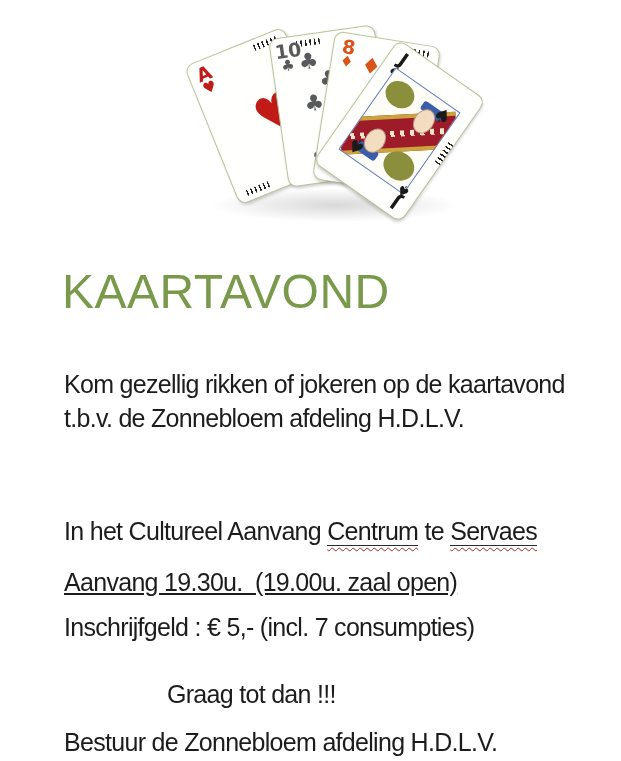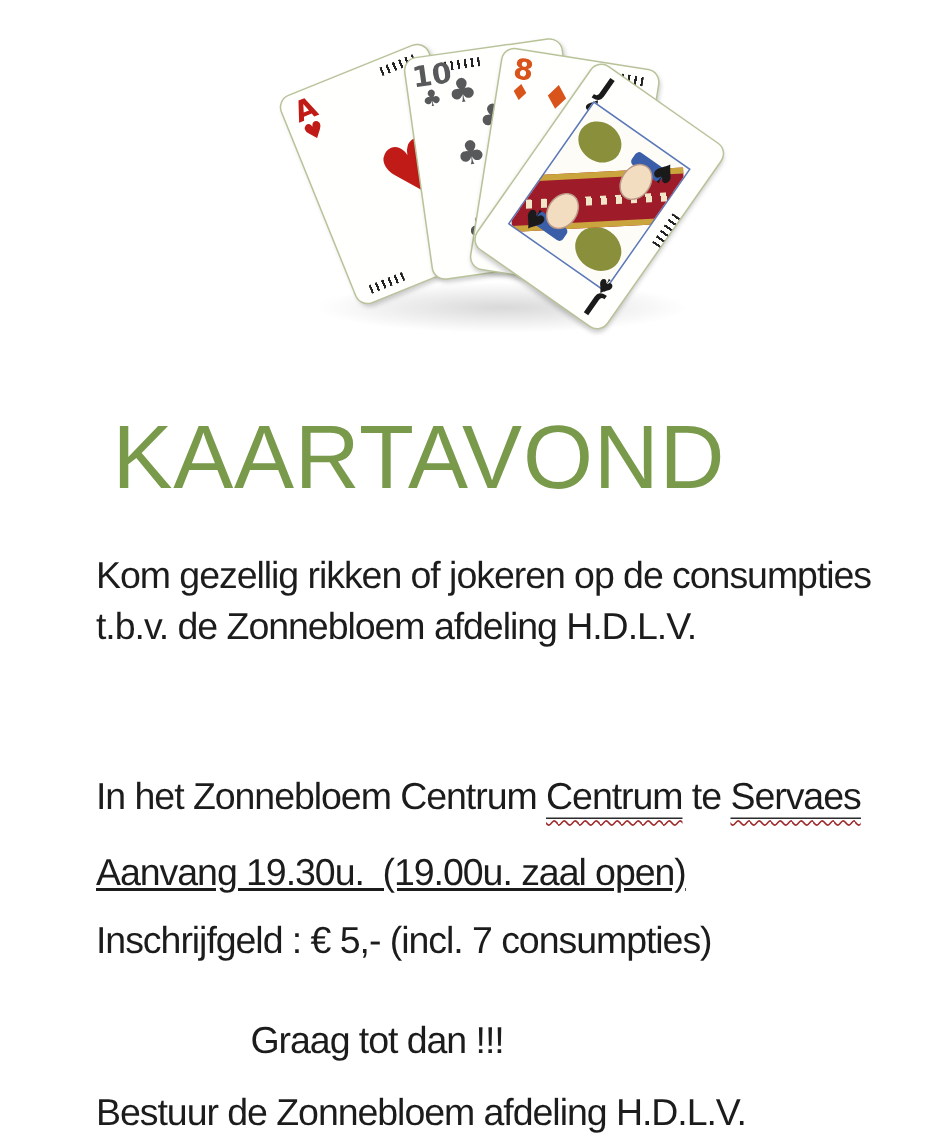--- a/index.html
+++ b/index.html
@@ -58,22 +58,22 @@
     background:#f3ddc0;top:14%;right:18%;border:1px solid #b98;}
   .j-face2{position:absolute;width:18px;height:24px;border-radius:50%;
     background:#f3ddc0;bottom:14%;left:18%;border:1px solid #b98;}
   .j-hat1{position:absolute;width:24px;height:10px;background:#3b5ea9;top:9%;right:14%;border-radius:3px;}
   .j-hat2{position:absolute;width:24px;height:10px;background:#3b5ea9;bottom:9%;left:14%;border-radius:3px;}
   .j-spade-a{position:absolute;top:2px;right:3px;font-size:20px;line-height:1;font-family:"DejaVu Sans",sans-serif;}
   .j-spade-b{position:absolute;bottom:2px;left:3px;font-size:20px;line-height:1;transform:rotate(180deg);font-family:"DejaVu Sans",sans-serif;}
 
   
   .title{
-    position:absolute;left:62px;top:256px;margin:13px;
-    font-size:60px;line-height:72px;font-weight:400;letter-spacing:0.5px;
+    position:absolute;left:62px;top:256px;margin:0;
+    font-size:48px;line-height:72px;font-weight:400;letter-spacing:0.5px;
     color:#7a9a4b;white-space:nowrap;
   }
   .line{position:absolute;left:64px;margin:0;font-size:25px;letter-spacing:-0.7px;
     line-height:30px;white-space:nowrap;color:#1c1c1c;}
   .l-intro1{top:369px;}
   .l-intro2{top:403px;}
   .l-date{top:465px;}
   .l-loc{top:516px;}
   .l-time{top:567px;text-decoration:underline;}
   .l-fee{top:612px;}
@@ -165,25 +165,25 @@
       </div>
       <div class="corner br spades">
         <span class="r">J</span>
         <span class="s">♠</span>
       </div>
     </div>
   </div>
 
   <h1 class="title">KAARTAVOND</h1>
 
-  <p class="line l-intro1">Kom gezellig rikken of jokeren op de consumpties</p>
+  <p class="line l-intro1">Kom gezellig rikken of jokeren op de kaartavond</p>
   <p class="line l-intro2">t.b.v. de Zonnebloem afdeling H.D.L.V.</p>
 
 
-  <p class="line l-loc"><span>In het Zonnebloem Centrum </span><span class="sp">Centrum</span><span> te </span><span class="sp">Servaes</span></p>
+  <p class="line l-loc"><span>In het Cultureel Aanvang </span><span class="sp">Centrum</span><span> te </span><span class="sp">Servaes</span></p>
 
   <p class="line l-time">Aanvang 19.30u.&nbsp; (19.00u. zaal open)</p>
   <p class="line l-fee">Inschrijfgeld : € 5,- (incl. 7 consumpties)</p>
 
   <p class="line l-sig">Bestuur de Zonnebloem afdeling H.D.L.V.</p>
   <p class="line l-greet">Graag tot dan !!!</p>
 
 </div>
 
 </body></html>

